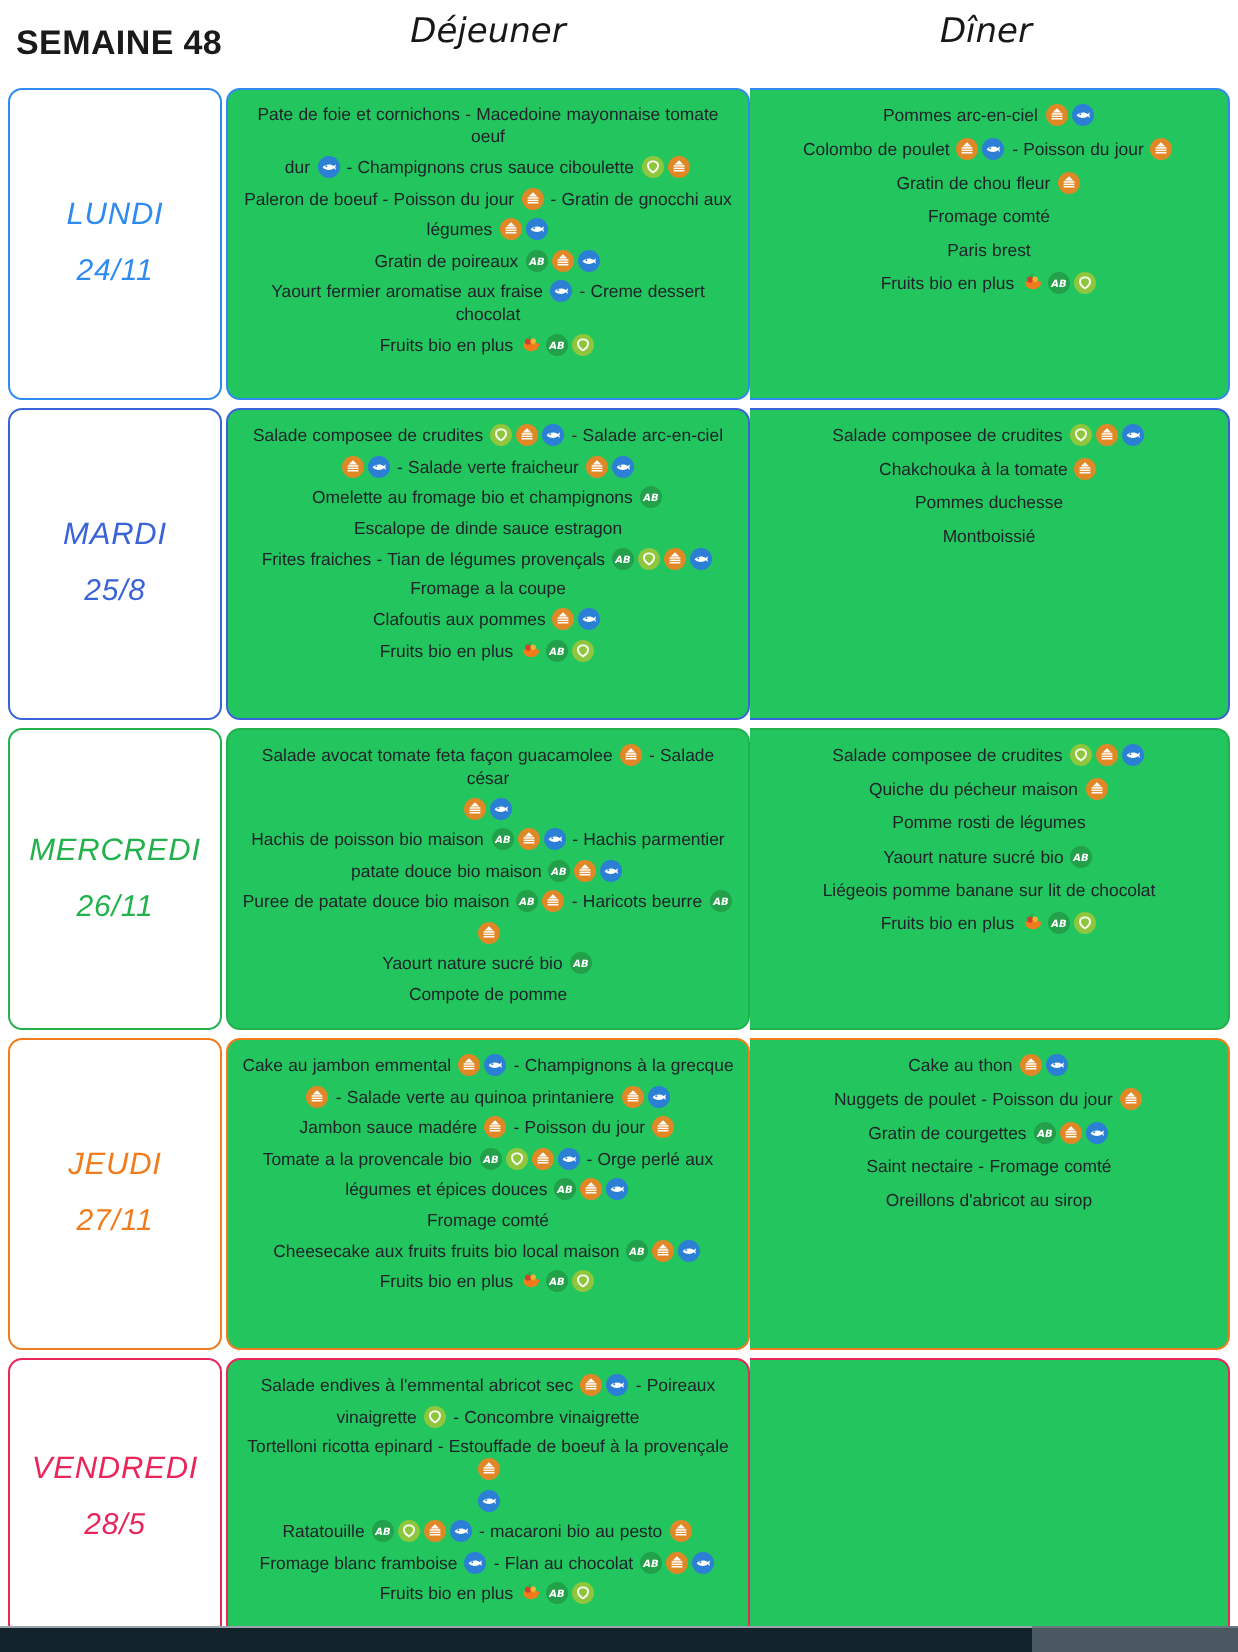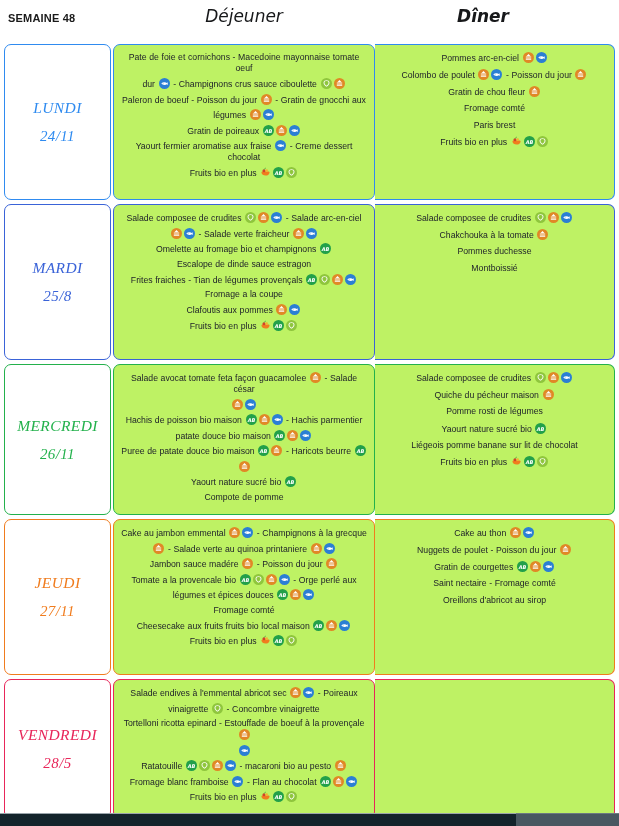--- a/index.html
+++ b/index.html
@@ -11,54 +11,54 @@
     position:relative;
   }
   .sheet{position:relative;width:619px;height:826px;box-sizing:border-box;}
 
   
   .header{
     position:absolute;left:0;top:0;width:619px;height:42px;
   }
   .hdr-week{
     position:absolute;left:8px;top:12px;
-    font-size:11px;font-weight:bold;color:#1a1a1a;
+    font-size:17px;font-weight:bold;color:#1a1a1a;
     letter-spacing:.2px;
   }
   .hdr-lunch,.hdr-dinner{
     position:absolute;top:6px;
     font-family:"DejaVu Sans", sans-serif;
     font-size:17px;font-style:italic;color:#17181a;
     text-align:center;
   }
   .hdr-lunch{left:113px;width:262px;}
-  .hdr-dinner{left:361px;width:244px;font-weight:bold;}
+  .hdr-dinner{left:371px;width:244px;}
 
   
   .rows{position:absolute;left:0;top:42px;width:619px;}
   .row{position:relative;width:619px;box-sizing:border-box;}
 
   .daycell{
     position:absolute;left:4px;top:2px;width:105px;bottom:2px;
     border:1.6px solid var(--c);
     border-radius:7px;
     display:flex;flex-direction:column;align-items:center;justify-content:center;
     background:#fff;
   }
   .dayname,.daydate{
-    font-family:Liberation Serif, serif;
+    font-family:Liberation Sans, sans-serif;
     font-style:italic;color:var(--c);
     font-size:15.5px;line-height:1.9;letter-spacing:.4px;text-align:center;
   }
   .daydate{font-size:15px;}
 
   .mealcell{
     position:absolute;top:2px;bottom:2px;
     border:1.6px solid var(--c);
-    background:#bef264;
+    background:#22c55e;
     box-sizing:border-box;
     padding:7px 6px 4px 6px;
     overflow:hidden;
   }
   .lunchcell{left:113px;width:262px;border-radius:7px;}
   .dinnercell{left:375px;width:240px;border-left:none;border-radius:0 7px 7px 0;}
 
   .line{
     text-align:center;
     font-size:8.7px;

